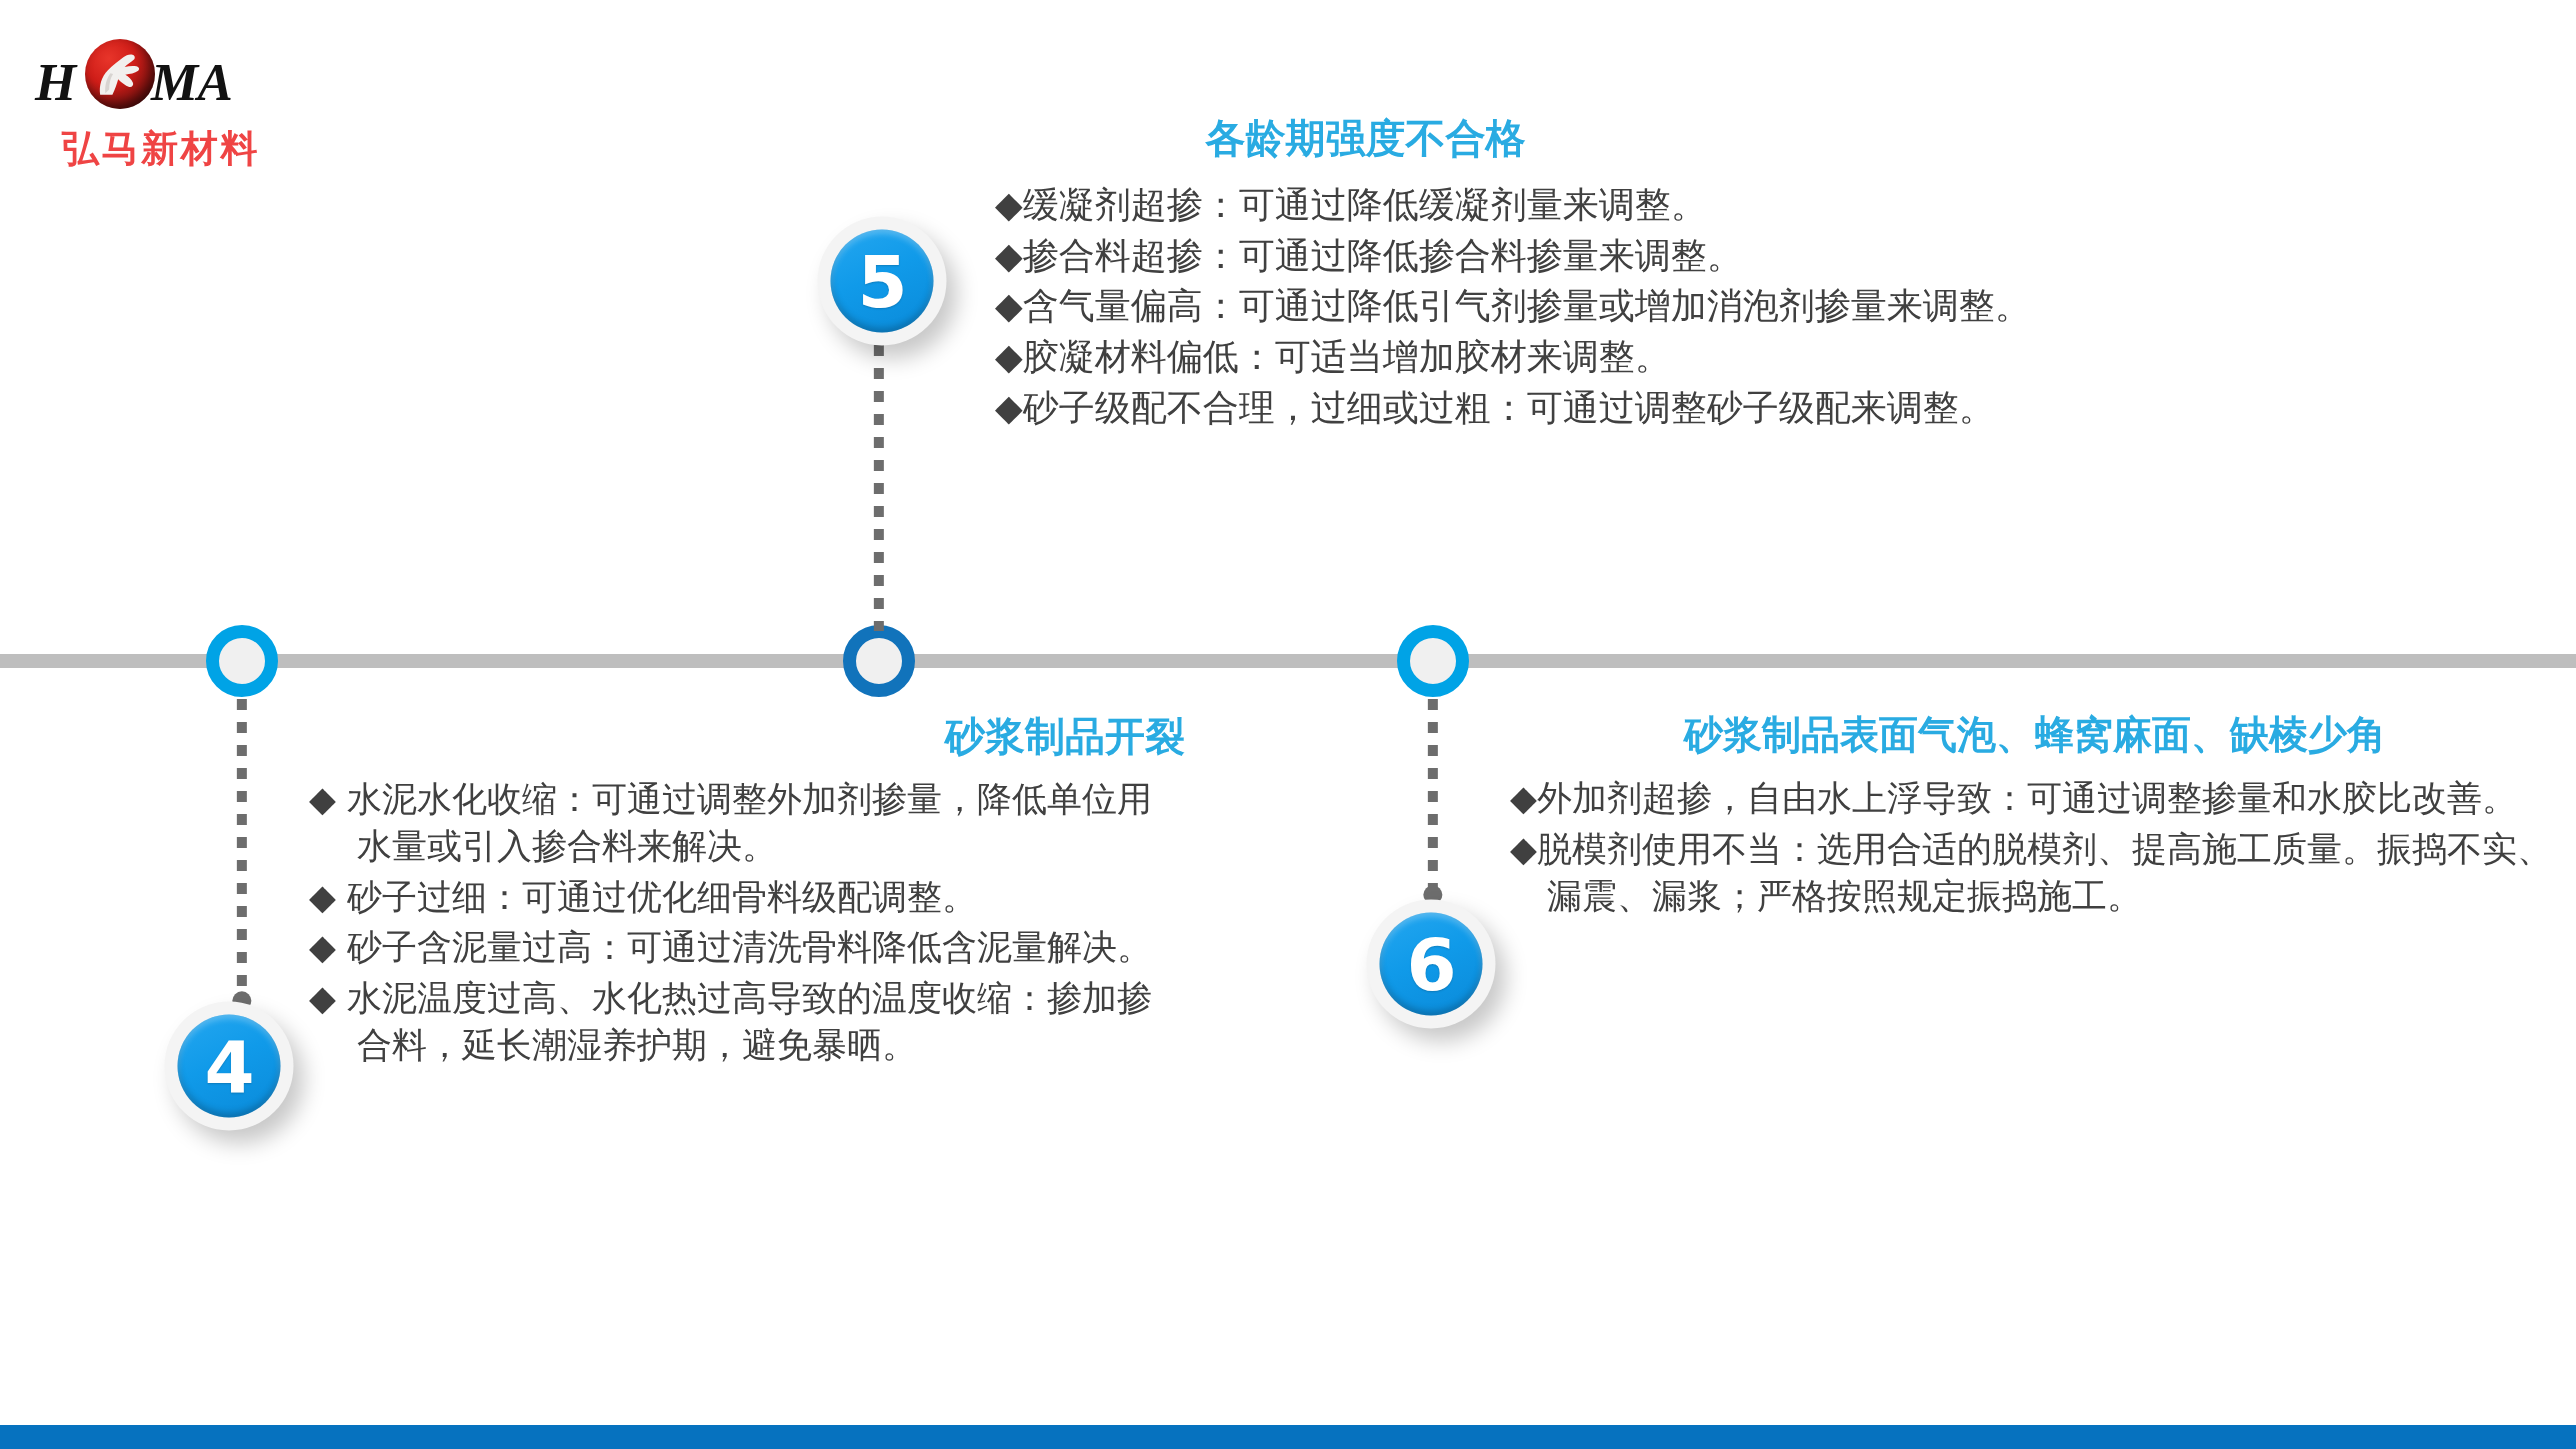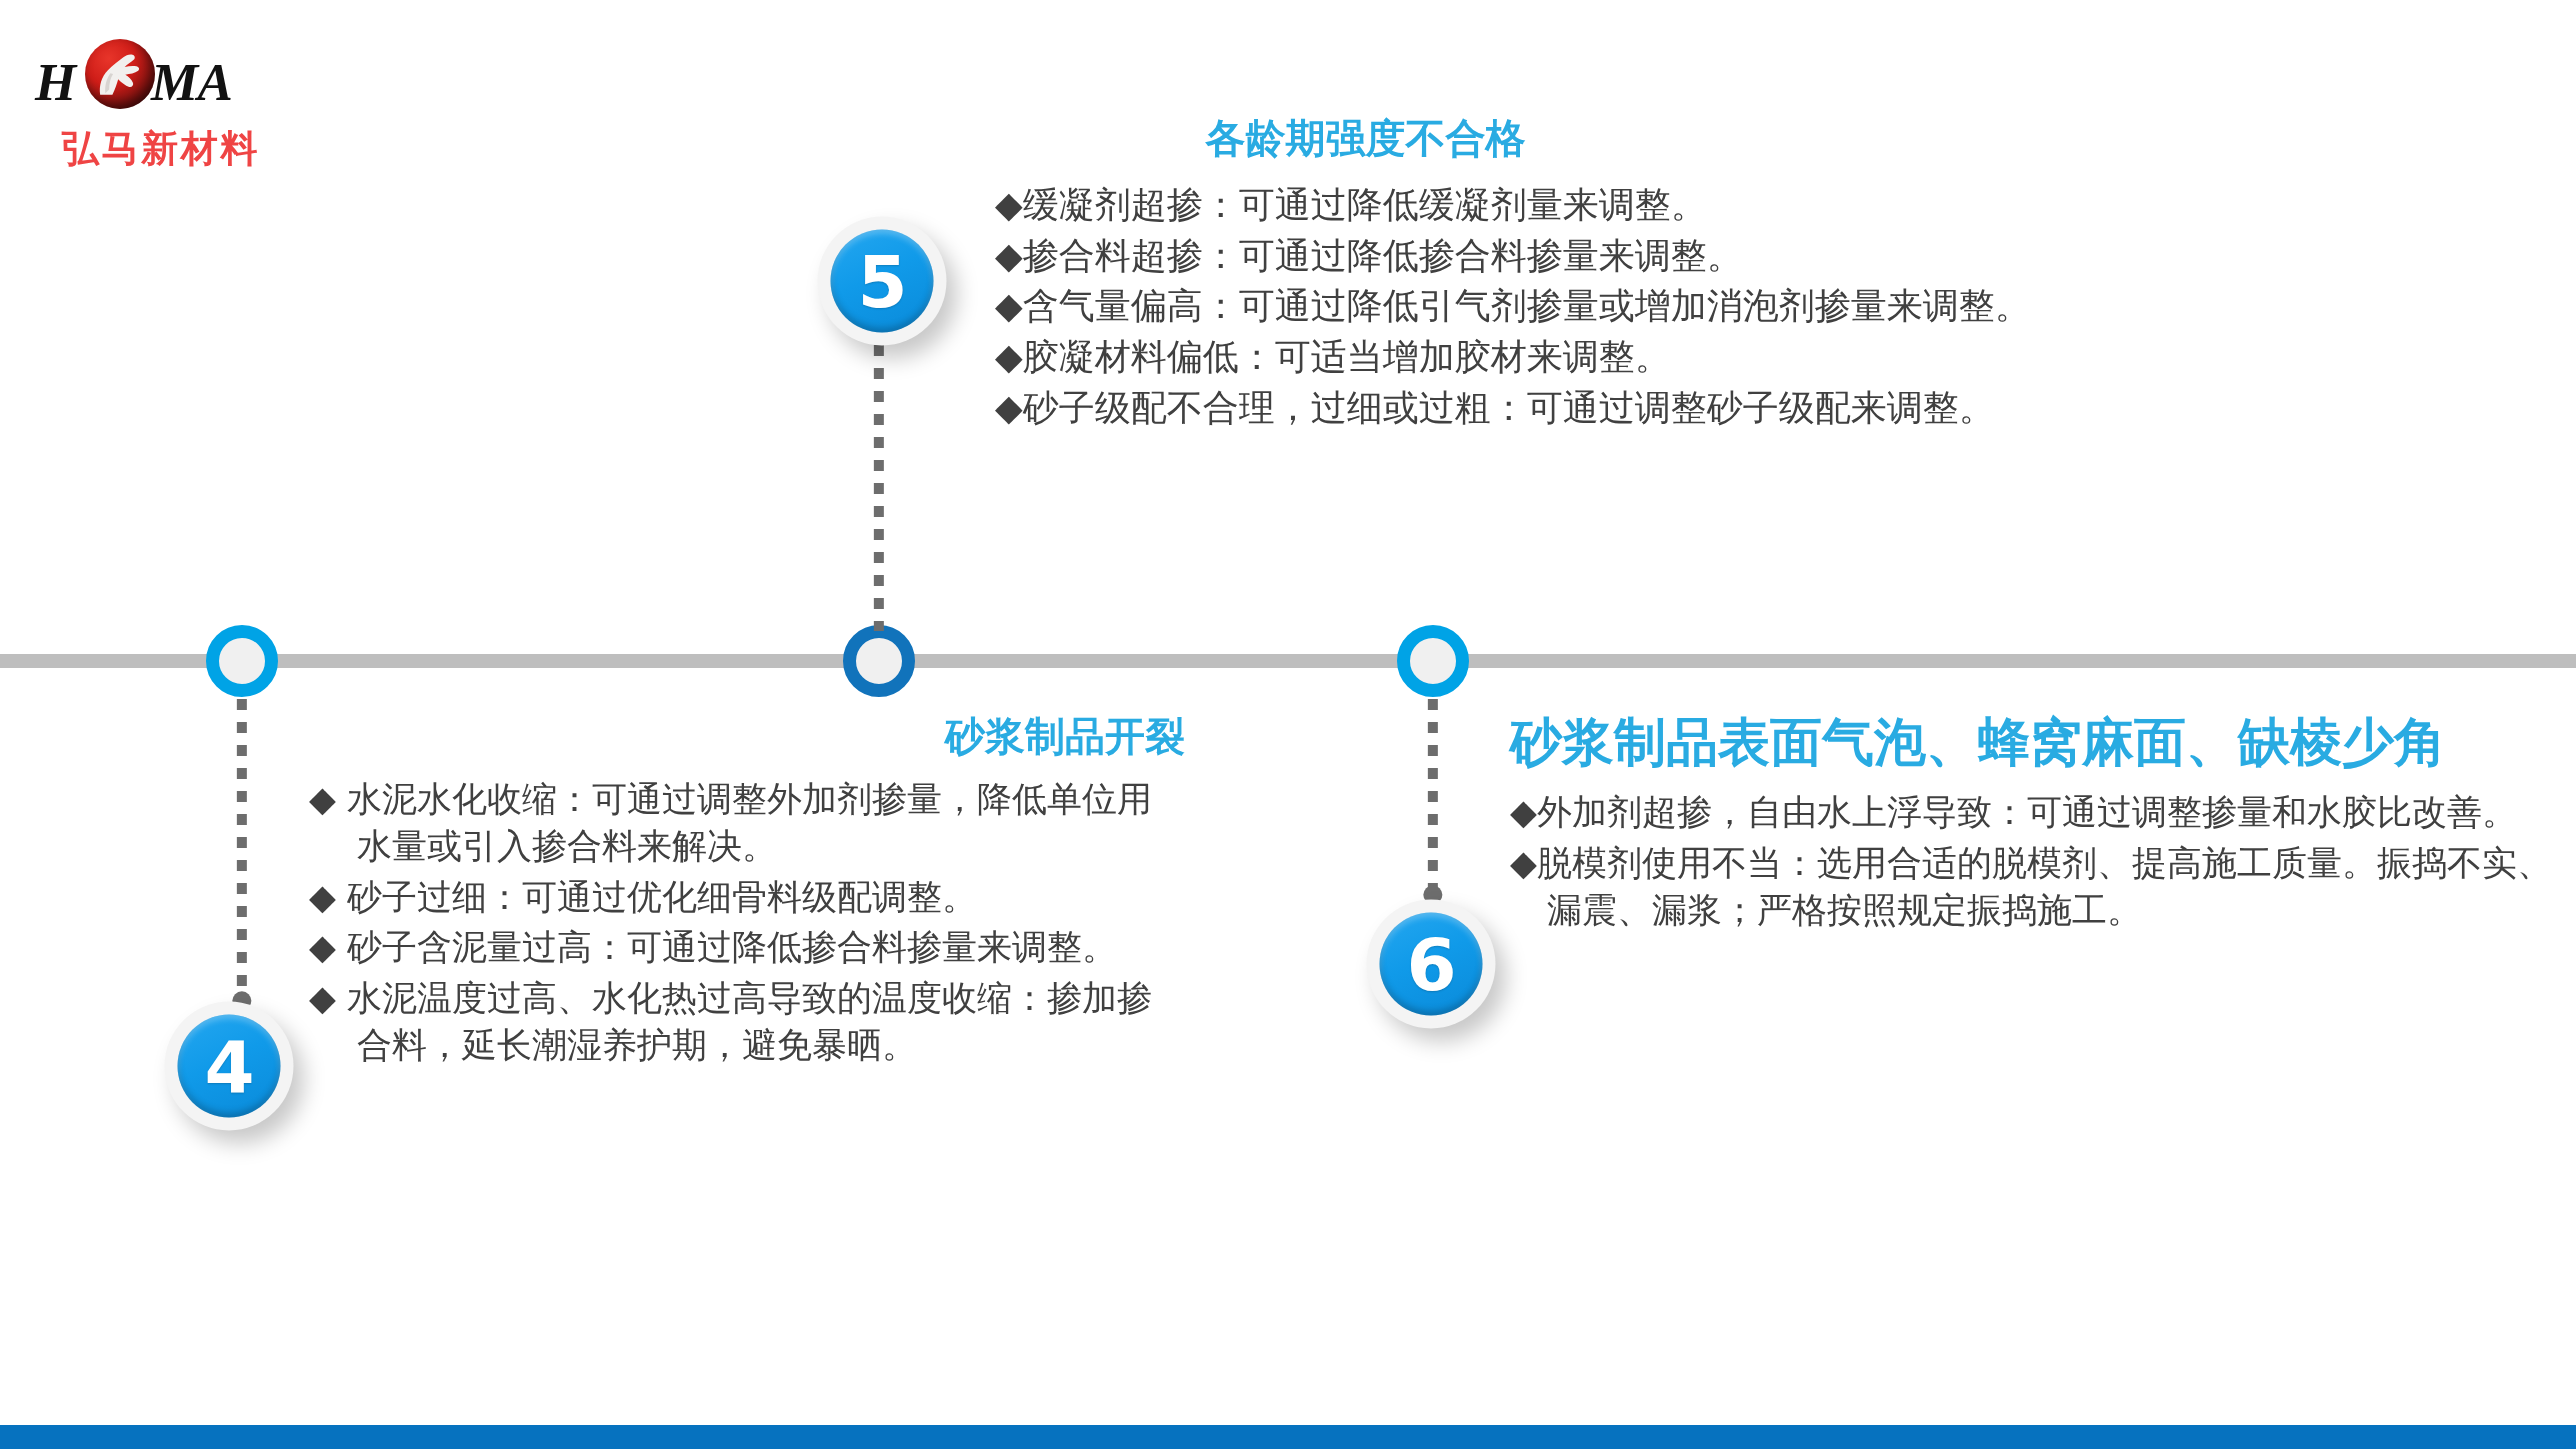--- a/index.html
+++ b/index.html
@@ -125,21 +125,21 @@
   
   #section-5{ left:995px; top:116px; width:1507px; }
   #section-5 .sec-title{ width:741px; }
   #section-5 .bullets{ margin-top:22px; }
 
   #section-4{ left:309px; top:714px; width:876px; }
   #section-4 .sec-title{ width:876px; text-align:right; }
   #section-4 .bullet{ font-size:35px; line-height:1.34; }
 
   #section-6{ left:1510px; top:714px; width:1050px; }
-  #section-6 .sec-title{ width:1050px; text-align:left; font-size:52px; }
+  #section-6 .sec-title{ width:1050px; text-align:center; font-size:39px; }
   #section-6 .bullet{ font-size:35px; line-height:1.34; }
 
   
   .footer-bar{
     position:absolute; left:0; top:1425px;
     width:2576px; height:24.5px;
     background:#0672bf;
   }
 </style>
 </head>
@@ -197,21 +197,21 @@
       <div class="bullet">◆胶凝材料偏低：可适当增加胶材来调整。</div>
       <div class="bullet">◆砂子级配不合理，过细或过粗：可通过调整砂子级配来调整。</div>
     </div>
   </div>
 
   <div class="section" id="section-4">
     <div class="sec-title center">砂浆制品开裂</div>
     <div class="bullets">
       <div class="bullet wide-gap">◆ 水泥水化收缩：可通过调整外加剂掺量，降低单位用水量或引入掺合料来解决。</div>
       <div class="bullet wide-gap">◆ 砂子过细：可通过优化细骨料级配调整。</div>
-      <div class="bullet wide-gap">◆ 砂子含泥量过高：可通过降低掺合料掺量来调整。</div>
+      <div class="bullet wide-gap">◆ 砂子含泥量过高：可通过清洗骨料降低含泥量解决。</div>
       <div class="bullet wide-gap">◆ 水泥温度过高、水化热过高导致的温度收缩：掺加掺合料，延长潮湿养护期，避免暴晒。</div>
     </div>
   </div>
 
   <div class="section" id="section-6">
     <div class="sec-title center">砂浆制品表面气泡、蜂窝麻面、缺棱少角</div>
     <div class="bullets">
       <div class="bullet">◆外加剂超掺，自由水上浮导致：可通过调整掺量和水胶比改善。</div>
       <div class="bullet">◆脱模剂使用不当：选用合适的脱模剂、提高施工质量。振捣不实、漏震、漏浆；严格按照规定振捣施工。</div>
     </div>

